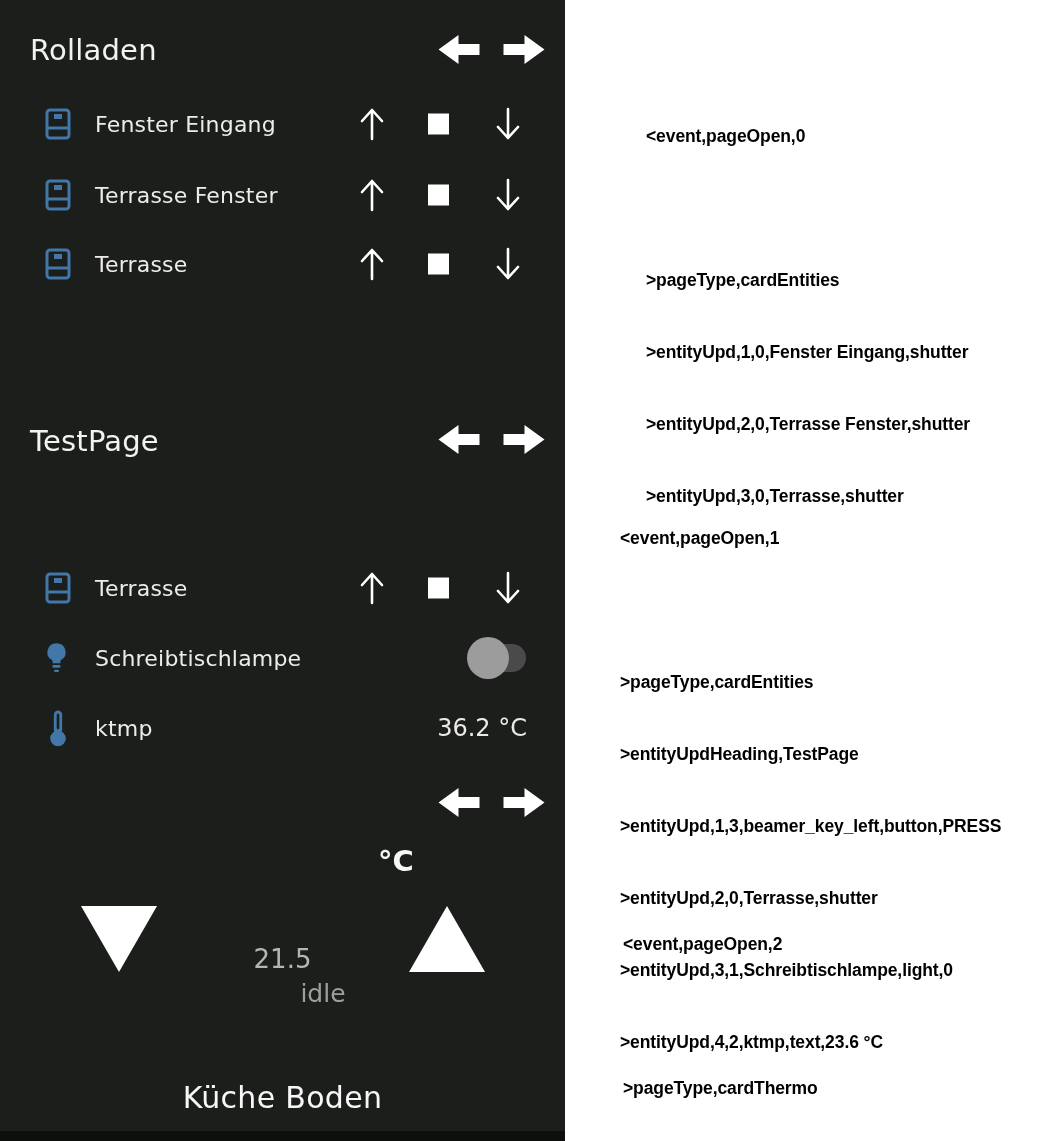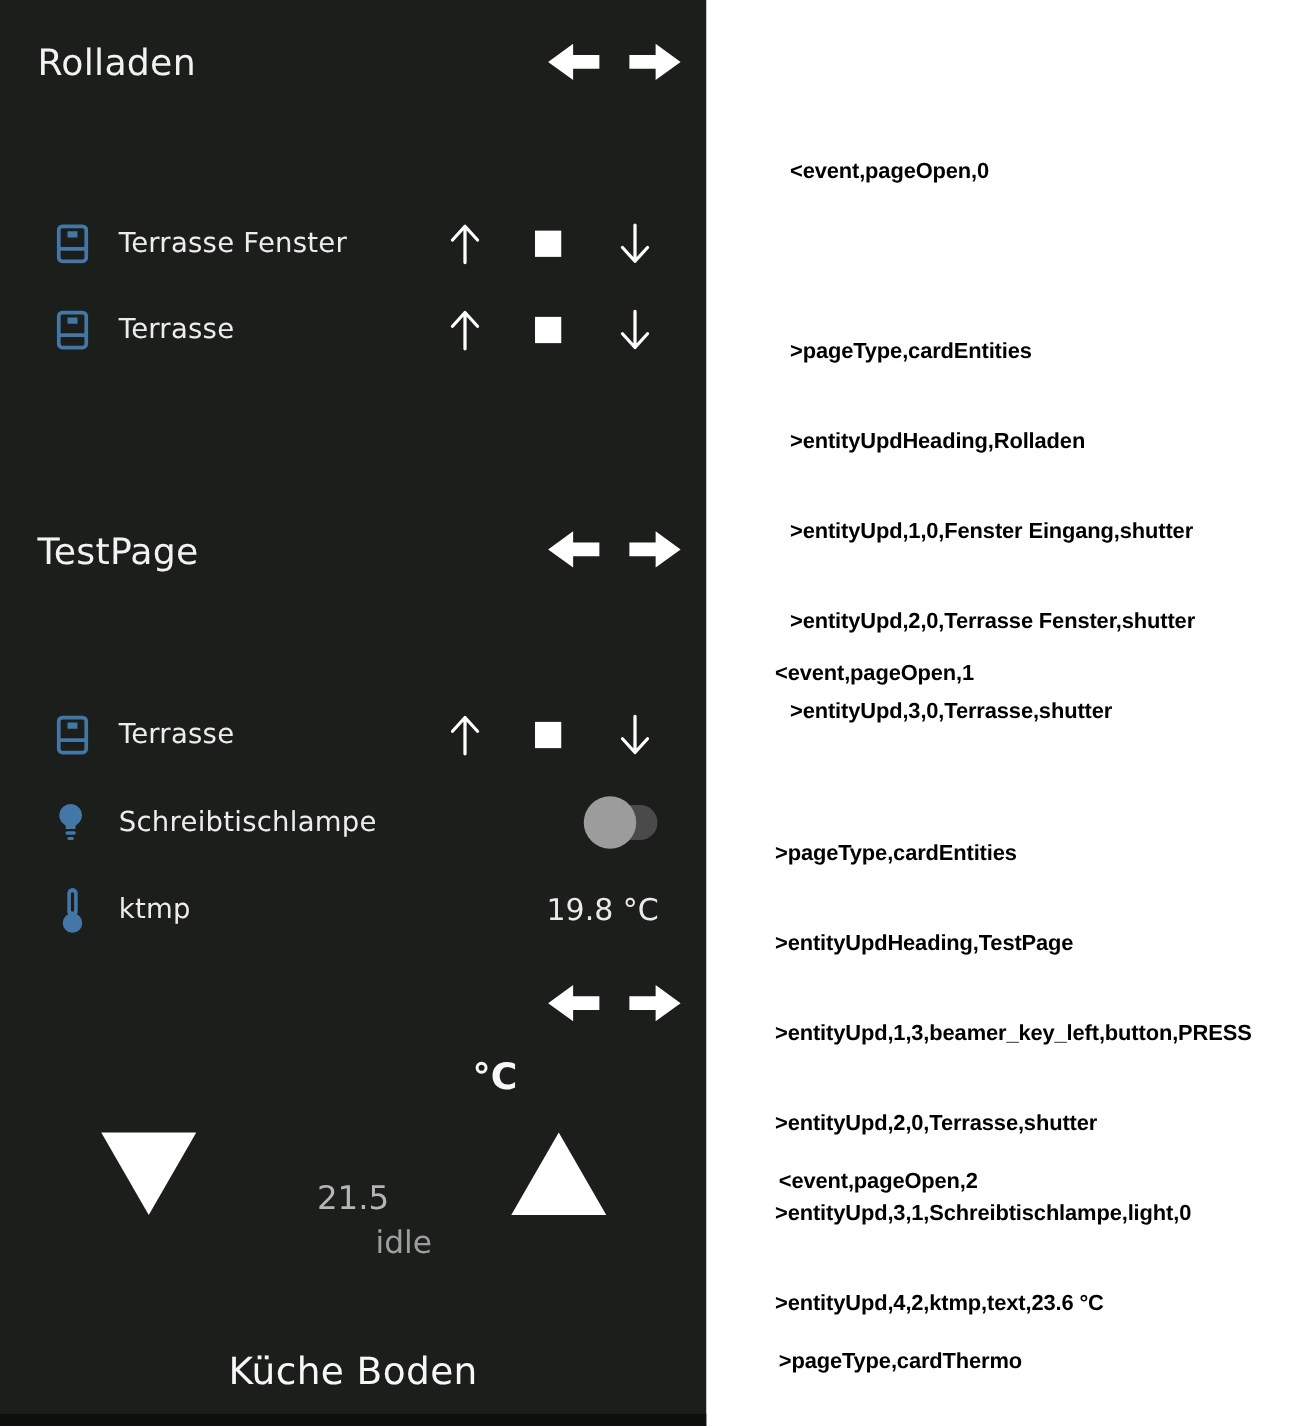--- a/index.html
+++ b/index.html
@@ -76,20 +76,41 @@
         <svg viewBox="0 0 41 35">
             <polygon points="41,12 20,12 20,3 0,17.5 20,32 20,23 41,23" fill="#fff"></polygon>
           </svg>
       </button>
       <button class="nav nav-next">
         <svg viewBox="0 0 41 35">
             <polygon points="0,12 21,12 21,3 41,17.5 21,32 21,23 0,23" fill="#fff"></polygon>
           </svg>
       </button>
 
+      <div class="row" style="top:96px">
+        <svg class="row-icon shutter-i" viewBox="0 0 26 32">
+          <rect x="2" y="2" width="22" height="28" rx="3" fill="none" stroke="#4377a8" stroke-width="3"></rect>
+          <rect x="9" y="6" width="8" height="5" fill="#4377a8"></rect>
+          <line x1="2" y1="20" x2="24" y2="20" stroke="#4377a8" stroke-width="3"></line>
+        </svg>
+        <div class="row-label">Fenster Eingang</div>
+        <button class="ctl ctl-up">
+          <svg viewBox="0 0 32 38">
+              <path d="M16 34 V6 M6 16 L16 5 L26 16" fill="none" stroke="#fff" stroke-width="2.6" stroke-linecap="round" stroke-linejoin="round"></path>
+            </svg>
+        </button>
+        <button class="ctl ctl-stop">
+          <span class="stop-sq"></span>
+        </button>
+        <button class="ctl ctl-down">
+          <svg viewBox="0 0 32 38">
+              <path d="M16 4 V32 M6 22 L16 33 L26 22" fill="none" stroke="#fff" stroke-width="2.6" stroke-linecap="round" stroke-linejoin="round"></path>
+            </svg>
+        </button>
+      </div>
 
       <div class="row" style="top:167px">
         <svg class="row-icon shutter-i" viewBox="0 0 26 32">
           <rect x="2" y="2" width="22" height="28" rx="3" fill="none" stroke="#4377a8" stroke-width="3"></rect>
           <rect x="9" y="6" width="8" height="5" fill="#4377a8"></rect>
           <line x1="2" y1="20" x2="24" y2="20" stroke="#4377a8" stroke-width="3"></line>
         </svg>
         <div class="row-label">Terrasse Fenster</div>
         <button class="ctl ctl-up">
           <svg viewBox="0 0 32 38">
@@ -177,21 +198,21 @@
         </button>
       </div>
 
       <div class="row" style="top:320px">
         <svg class="row-icon thermo-i" viewBox="0 0 20 30">
           <rect x="6.8" y="1.5" width="6.4" height="18" rx="3.2" fill="#4377a8"></rect>
           <circle cx="10" cy="23" r="6" fill="#4377a8"></circle>
           <rect x="9" y="4" width="2" height="12" rx="1" fill="#1b1e1a"></rect>
         </svg>
         <div class="row-label">ktmp</div>
-        <div class="row-value">19.8 °C</div>
+        <div class="row-value">36.2 °C</div>
       </div>
     </section>
 
     <section class="card card2">
       <button class="nav nav-prev">
         <svg viewBox="0 0 41 35">
             <polygon points="41,12 20,12 20,3 0,17.5 20,32 20,23 41,23" fill="#fff"></polygon>
           </svg>
       </button>
       <button class="nav nav-next">
@@ -213,25 +234,24 @@
           </svg>
       </button>
 
       <div class="target-temp">21.5</div>
       <div class="thermo-state">idle</div>
       <div class="thermo-name">Küche Boden</div>
       <div class="bezel"></div>
     </section>
   </div>
 
-  <div class="log" style="left:632px;top:76px">
+  <div class="log" style="left:646px;top:76px">
     <div>&lt;event,pageOpen,0</div>
     <div class="log-gap"></div>
     <div>&gt;pageType,cardEntities</div>
-    <div>&gt;entityUpdHeading,Rolladen</div>
     <div>&gt;entityUpd,1,0,Fenster Eingang,shutter</div>
     <div>&gt;entityUpd,2,0,Terrasse Fenster,shutter</div>
     <div>&gt;entityUpd,3,0,Terrasse,shutter</div>
   </div>
 
   <div class="log" style="left:620px;top:478px">
     <div>&lt;event,pageOpen,1</div>
     <div class="log-gap"></div>
     <div>&gt;pageType,cardEntities</div>
     <div>&gt;entityUpdHeading,TestPage</div>

